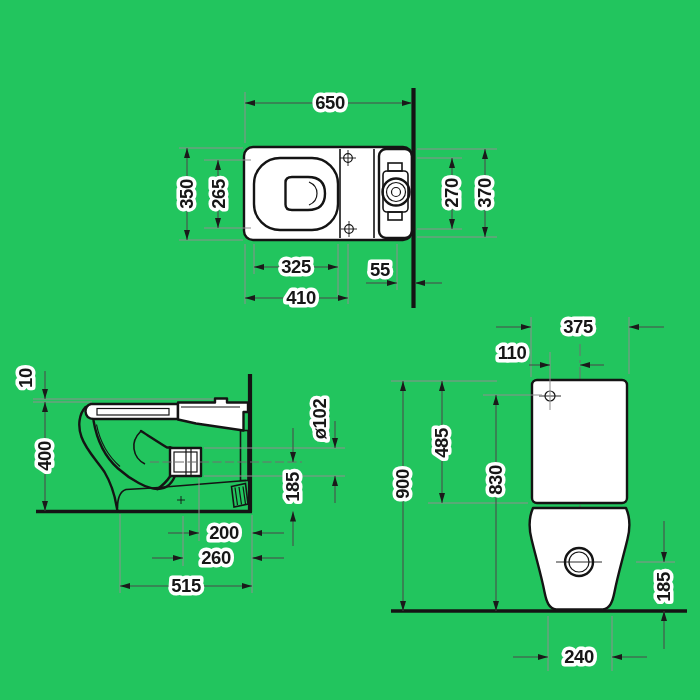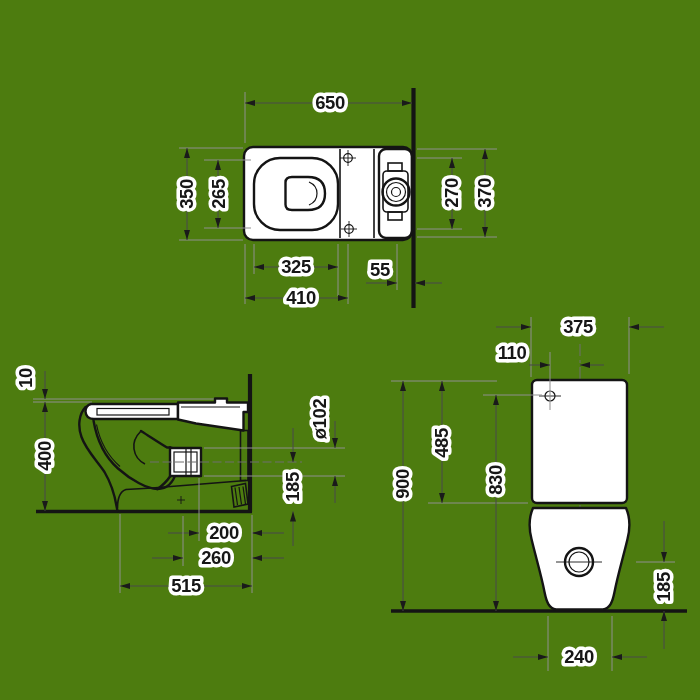--- a/index.html
+++ b/index.html
@@ -1,16 +1,16 @@
 <!DOCTYPE html>
 <html><head>
 <meta charset="utf-8">
 <style>
   html,body{margin:0;padding:0;background:#ffffff;}
-  #canvas{width:700px;height:700px;position:relative;background:#4d7c0f;overflow:hidden;}
+  #canvas{width:700px;height:700px;position:relative;background:#22c55e;overflow:hidden;}
   svg{display:block;}
   .thick{stroke:#141414;stroke-width:4.2;fill:none;}
   .floor{stroke:#141414;stroke-width:3.6;fill:none;}
   .draw{stroke:#141414;stroke-width:2.4;fill:none;stroke-linejoin:round;stroke-linecap:round;}
   .draww{stroke:#141414;stroke-width:2.4;fill:#ffffff;stroke-linejoin:round;}
   .mid{stroke:#141414;stroke-width:1.6;fill:none;}
   .fine{stroke:#141414;stroke-width:1.2;fill:none;}
   .hair{stroke:#141414;stroke-width:0.9;fill:none;}
   .ext{stroke:#8f8f8f;stroke-width:1;fill:none;}
   .dim{stroke:#4a4a4a;stroke-width:1.05;fill:none;}

